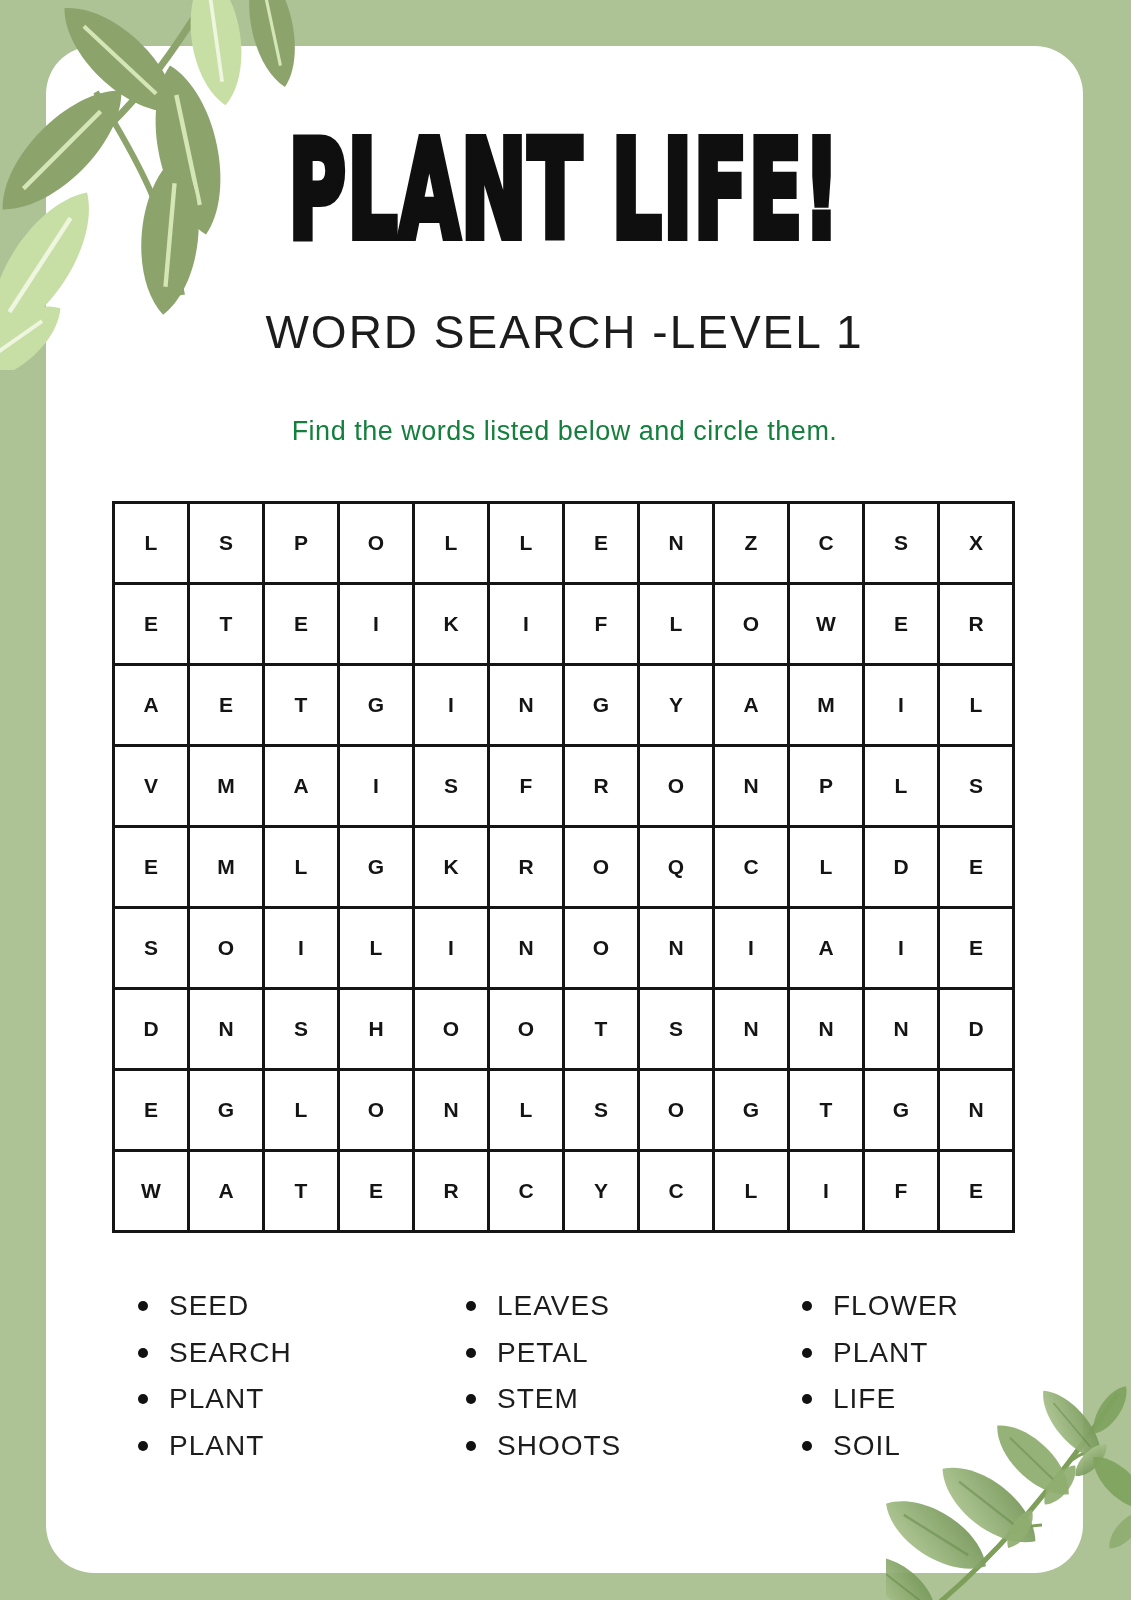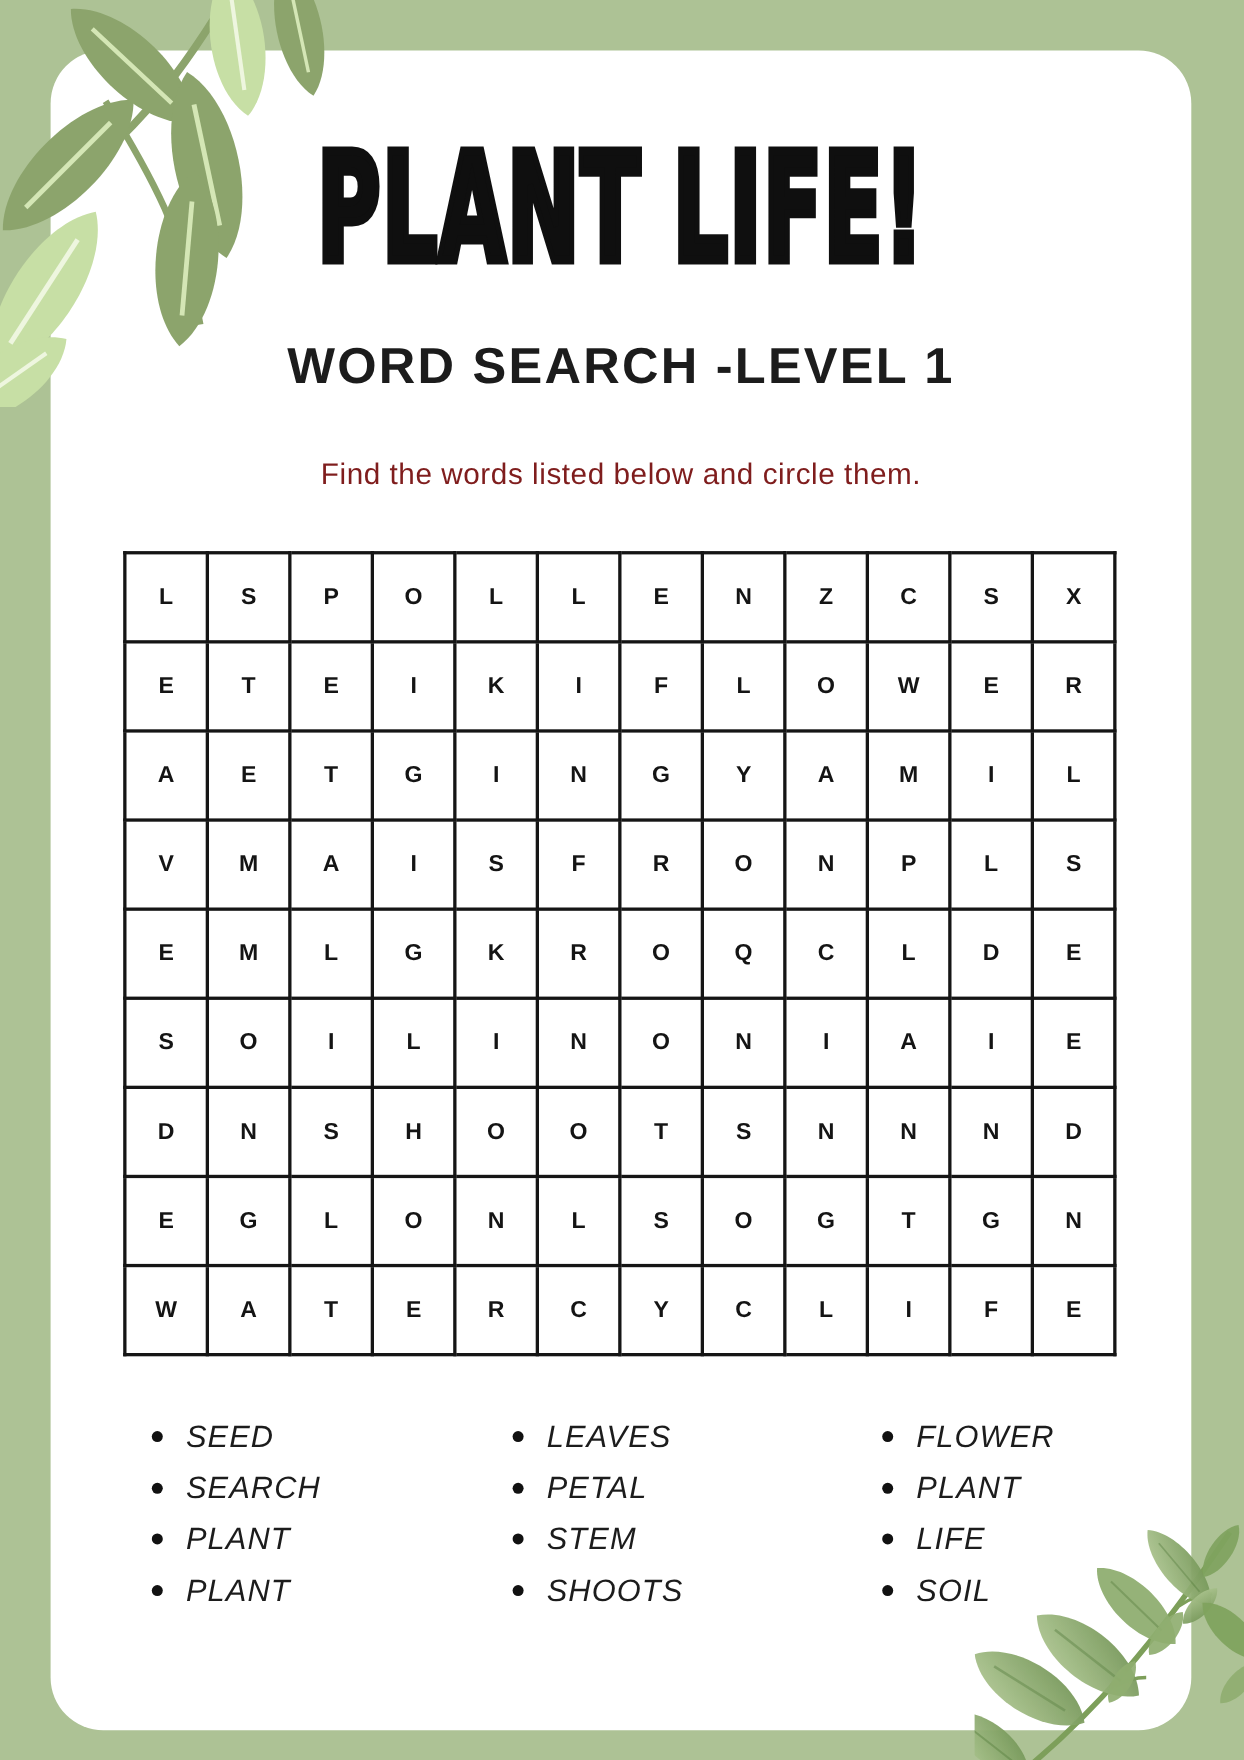--- a/index.html
+++ b/index.html
@@ -17,39 +17,39 @@
     background:var(--card-background);border-radius:48px;
   }
   .title{
     position:absolute;left:0;right:0;top:70px;text-align:center;
     font-family:"DejaVu Sans",sans-serif;font-weight:800;font-size:136px;line-height:1.1;
     letter-spacing:2px;color:#0f0f0f;-webkit-text-stroke:8px #0f0f0f;
     transform:scaleX(0.58);transform-origin:50% 50%;white-space:nowrap;
   }
   .subtitle{
     position:absolute;left:0;right:0;top:260px;text-align:center;
-    font-weight:700;font-size:46px;letter-spacing:2px;line-height:1.15;color:#1c1c1c;
+    font-weight:400;font-size:46px;letter-spacing:2px;line-height:1.15;color:#1c1c1c;
   }
   .instruction{
     position:absolute;left:0;right:0;top:370px;text-align:center;
-    font-size:27px;letter-spacing:0.5px;color:#7f1d1d;
+    font-size:27px;letter-spacing:0.5px;color:#15803d;
   }
   table.grid{
     position:absolute;left:66px;top:455px;border-collapse:collapse;table-layout:fixed;
   }
   table.grid td{
     width:75px;height:81px;border:3px solid #151515;text-align:center;vertical-align:middle;
     font-weight:bold;font-size:21px;color:#141414;background:#fff;
   }
   .words{position:absolute;top:1237px;left:0;right:0;height:200px}
   .wcol{position:absolute;top:0;list-style:none}
   .wcol.c1{left:92px}.wcol.c2{left:420px}.wcol.c3{left:756px}
   .wcol li{
     position:relative;height:46.5px;display:flex;align-items:center;
-    padding-left:31px;font-size:28px;letter-spacing:1px;color:#1c1c1c;white-space:nowrap;font-style:italic;
+    padding-left:31px;font-size:28px;letter-spacing:1px;color:#1c1c1c;white-space:nowrap;
   }
   .wcol li::before{
     content:"";position:absolute;left:0;top:50%;margin-top:-5px;
     width:10px;height:10px;border-radius:50%;background:#111;
   }
   .leaves-tl{position:absolute;left:0;top:0;width:330px;height:370px}
   .leaves-br{position:absolute;right:0;bottom:0;width:245px;height:235px}
   .leaf-dark{fill:var(--leaf-dark)}
   .leaf-light{fill:var(--leaf-light)}
   .stem-tl{stroke:var(--leaf-dark);fill:none}

